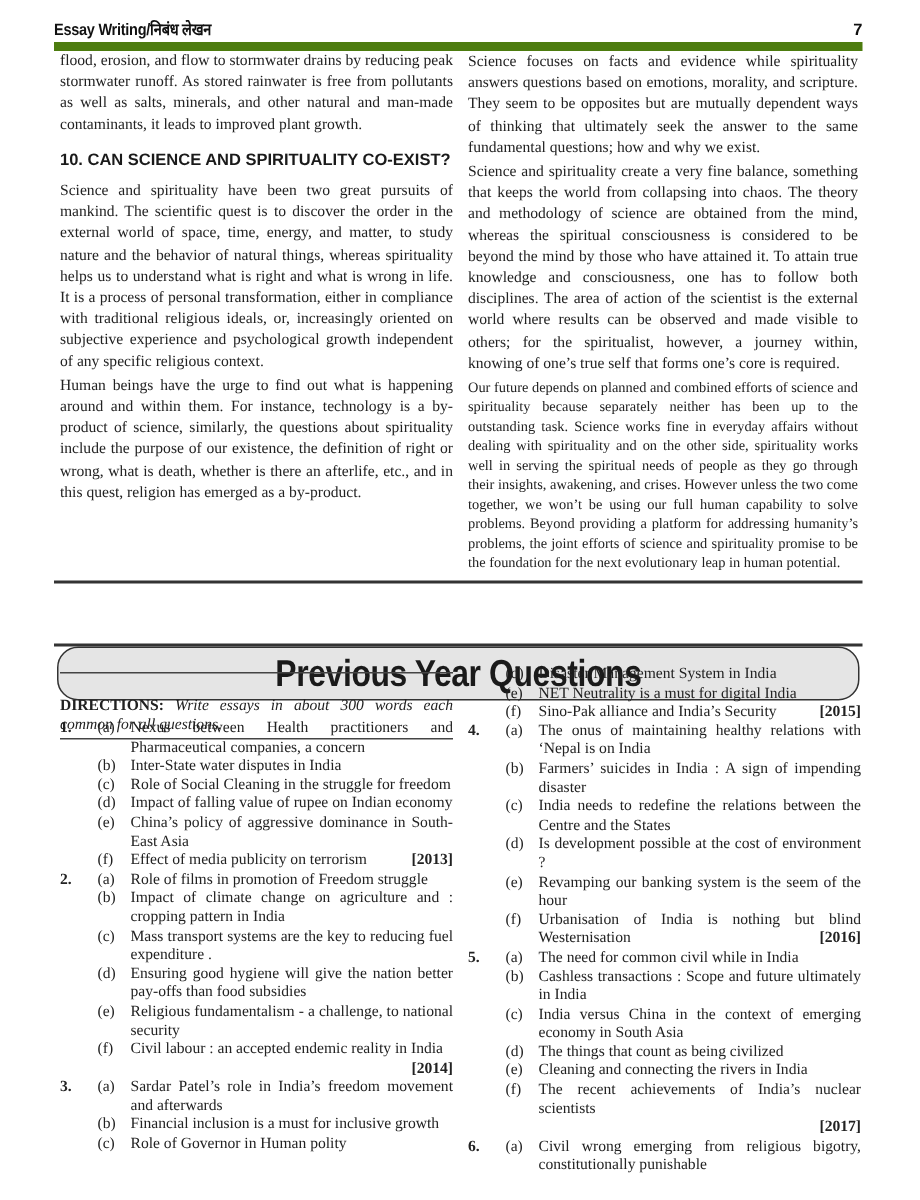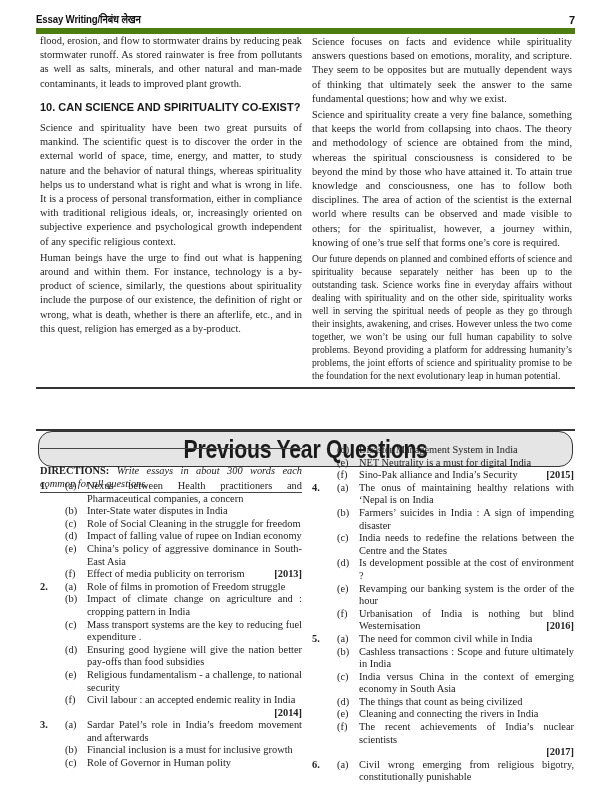--- a/index.html
+++ b/index.html
@@ -188,21 +188,21 @@
         <div class="part">
             <span class="part-label">(c)</span>
             <span class="part-text">India needs to redefine the relations between the Centre and the States</span>
           </div>
         <div class="part">
             <span class="part-label">(d)</span>
             <span class="part-text">Is development possible at the cost of environment ?</span>
           </div>
         <div class="part">
             <span class="part-label">(e)</span>
-            <span class="part-text">Revamping our banking system is the order of the hour</span>
+            <span class="part-text">Revamping our banking system is the seem of the hour</span>
           </div>
         <div class="part">
             <span class="part-label">(f)</span>
             <span class="part-text"><span>Urbanisation of India is nothing but blind Westernisation</span><span class="year">[2016]</span></span>
           </div>
       </div>
     </div>
 
     <div class="q-item">
       <span class="q-num">5.</span>

